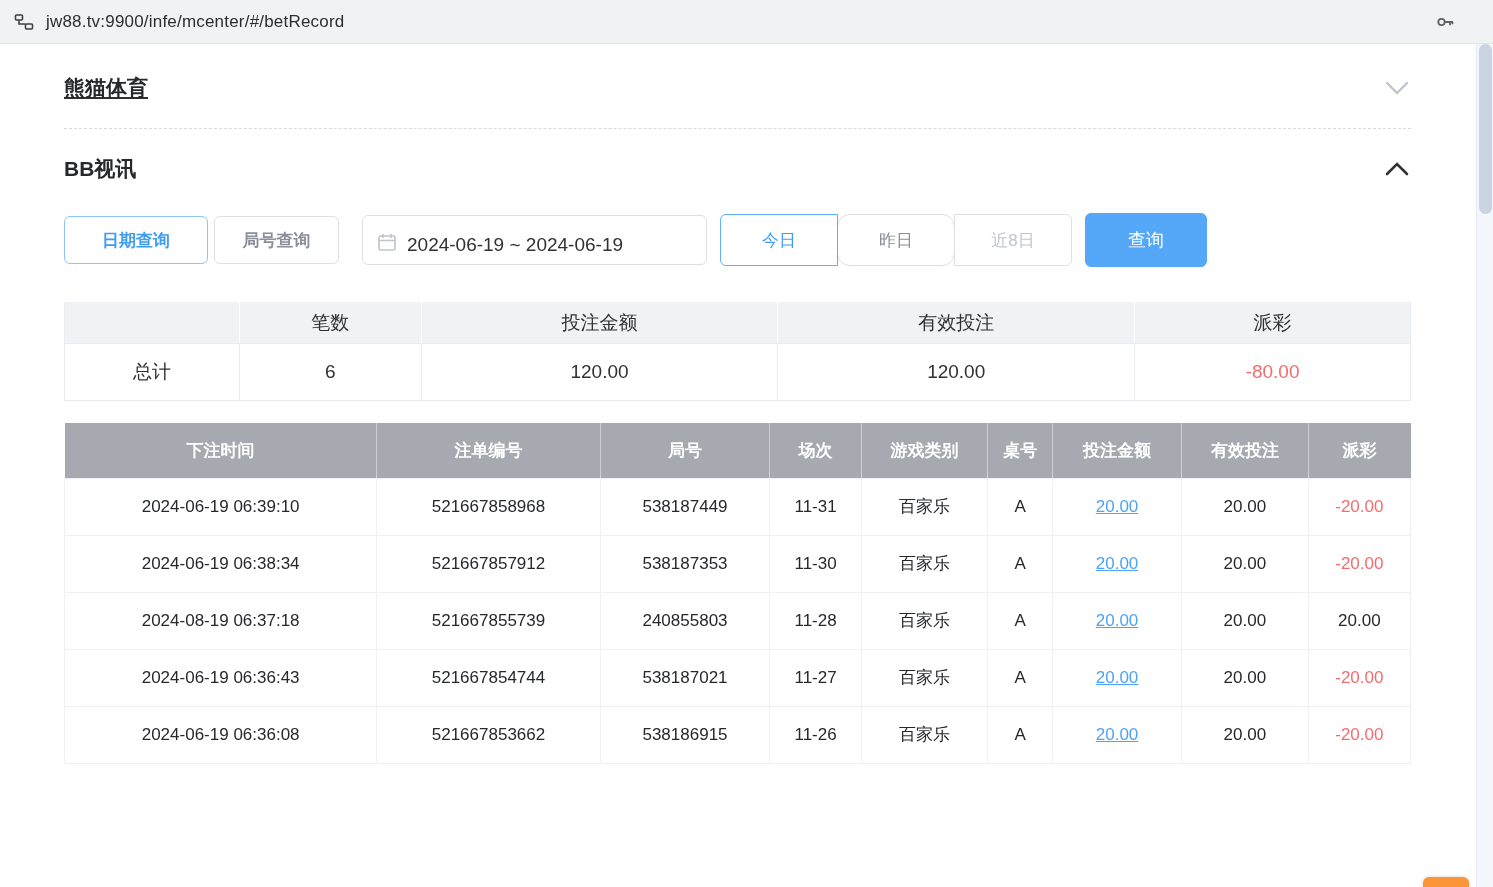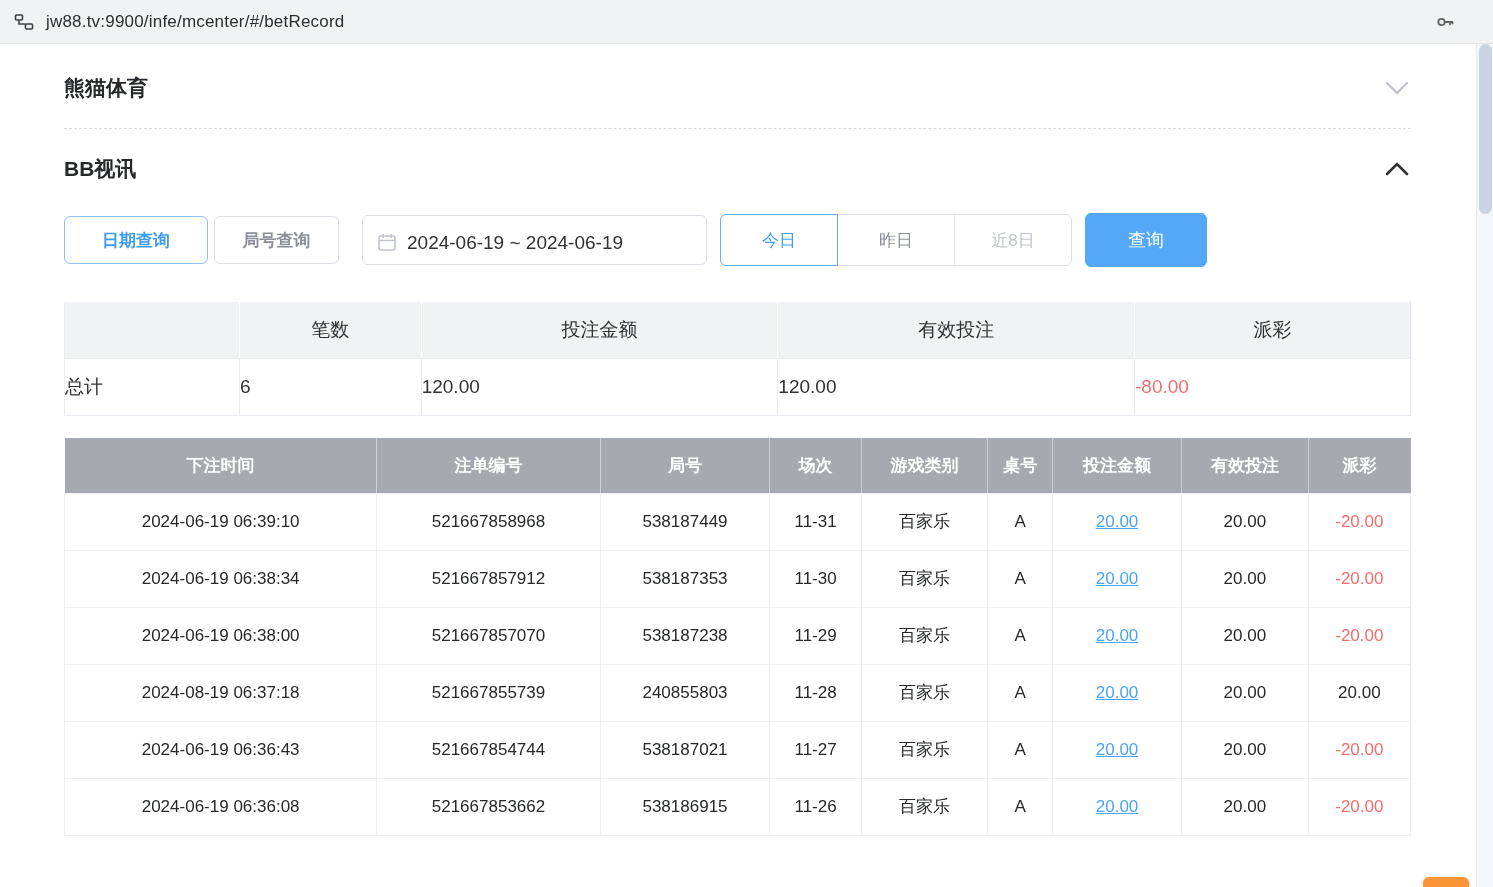--- a/index.html
+++ b/index.html
@@ -28,66 +28,66 @@
     background:#c9d3e1; border-radius:7px;
   }
 
   
   .page { padding:0 82px 0 64px; }
 
   .section-header {
     display:flex; align-items:center; justify-content:space-between;
     cursor:pointer;
   }
-  .section-header.first { padding:30px 0 26px 0; }
+  .section-header.first { padding:30px 0 26px 0;text-decoration:underline; }
   .section-header.second { padding:26px 0 22px 0; }
   .section-title { font-size:21px; font-weight:700; color:#26282c; }
   .chev { display:flex; align-items:center; }
 
   .dashed-divider { border-bottom:1px dashed #d8dade; }
 
   
   .filter-bar { display:flex; align-items:center; margin:8px 0 34px 0; }
   .btn {
     font-size:17px; background:#fff; border:1px solid #dcdfe6; color:#8a8f99;
     border-radius:6px; cursor:pointer; font-family:inherit;
   }
   .btn-date-query {
     width:144px; height:48px; border-color:#8ec5f8; color:#3e9df3; font-weight:700;
   }
   .btn-round-query { width:125px; height:48px; margin-left:6px; font-weight:700; }
   .date-input {
     margin-left:23px; width:345px; height:50px; border:1px solid #dcdfe6;
-    border-radius:6px; background:#fff; display:flex; align-items:flex-start;
-    padding:16px 14px; gap:10px; cursor:pointer;
+    border-radius:6px; background:#fff; display:flex; align-items:flex-end;
+    padding:8px 14px; gap:10px; cursor:pointer;
   }
   .date-input .date-text { font-size:19px; color:#303133; }
   .quick-group { display:flex; margin-left:13px; }
   .quick-group .btn { width:118px; height:52px; border-radius:0; position:relative; }
-  .quick-group .btn + .btn { margin-left:-1px; }
+  .quick-group .btn + .btn { margin-left:-1px;border-radius:13px; }
   .quick-group .btn:first-child { border-radius:6px 0 0 6px; }
   .quick-group .btn:last-child { border-radius:0 6px 6px 0; }
   .btn-today { border-color:#5fb0f7 !important; color:#3e9df3 !important; z-index:2; }
   .btn-last8 { color:#c0c4cc; }
   .btn-search {
     margin-left:13px; width:122px; height:54px; background:#54a8f7;
     border:1px solid #54a8f7; color:#ffffff; font-size:18px;
   }
 
   
   table { border-collapse:collapse; width:100%; table-layout:fixed; }
   .summary { margin-bottom:22px; }
   .summary th {
     background:#f0f2f5; font-size:19px; font-weight:400; color:#303133;
-    height:57px; border:1px solid #ffffff; border-bottom:1px solid #e8ebf1;
+    height:42px; border:1px solid #ffffff; border-bottom:1px solid #e8ebf1;
   }
   .summary th:first-child { border-left:1px solid #e8ebf1; }
   .summary th:last-child { border-right:1px solid #e8ebf1; }
   .summary td {
-    background:#fff; font-size:19px; height:57px; text-align:left;
+    background:#fff; font-size:19px; height:57px; text-align:center;
     border:1px solid #e8ebf1;
   }
 
   
   .records th {
     background:#a6a9b0; color:#ffffff; font-size:17px; font-weight:700;
     height:55px; border-right:1px solid rgba(255,255,255,.45);
   }
   .records th:last-child { border-right:none; }
   .records td {
@@ -237,31 +237,20 @@
       <td>521667857912</td>
       <td>538187353</td>
       <td>11-30</td>
       <td>百家乐</td>
       <td>A</td>
       <td><a class="bet-link">20.00</a></td>
       <td>20.00</td>
       <td class="money neg">-20.00</td>
     </tr>
     <tr>
-      <td>2024-06-19 06:38:00</td>
-      <td>521667857070</td>
-      <td>538187238</td>
-      <td>11-29</td>
-      <td>百家乐</td>
-      <td>A</td>
-      <td><a class="bet-link">20.00</a></td>
-      <td>20.00</td>
-      <td class="money neg">-20.00</td>
-    </tr>
-    <tr>
       <td>2024-08-19 06:37:18</td>
       <td>521667855739</td>
       <td>240855803</td>
       <td>11-28</td>
       <td>百家乐</td>
       <td>A</td>
       <td><a class="bet-link">20.00</a></td>
       <td>20.00</td>
       <td class="money">20.00</td>
     </tr>

